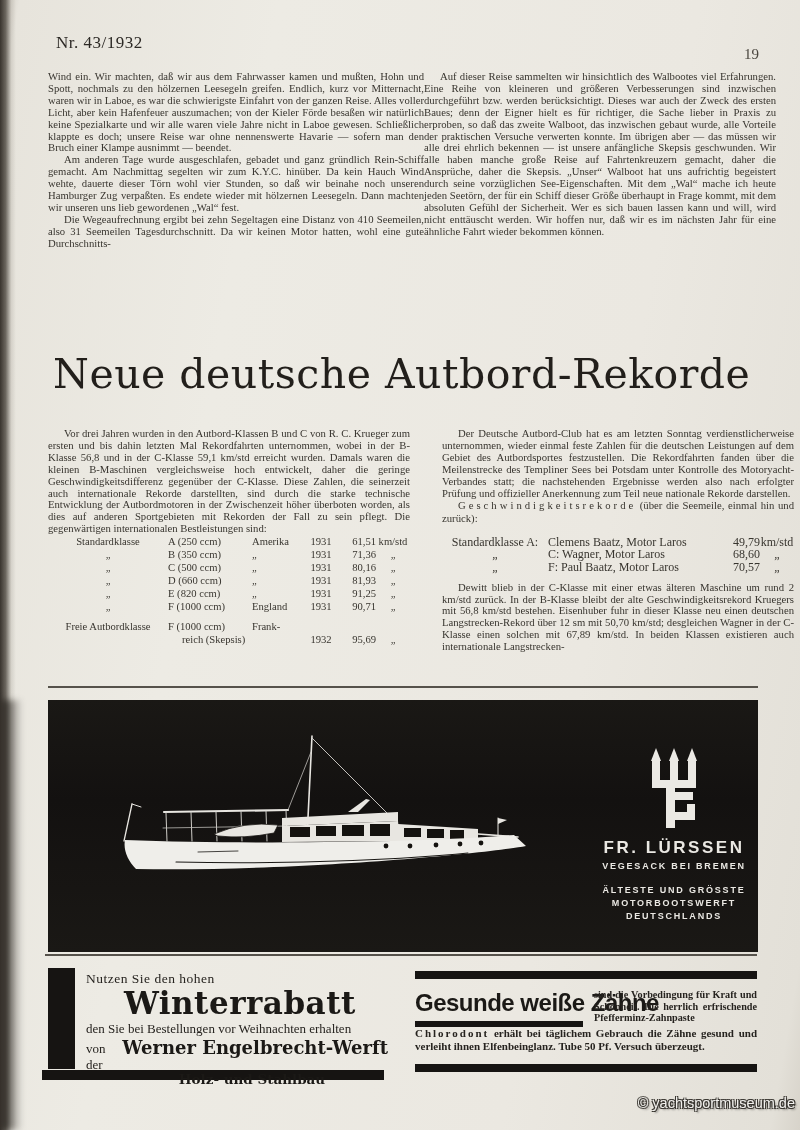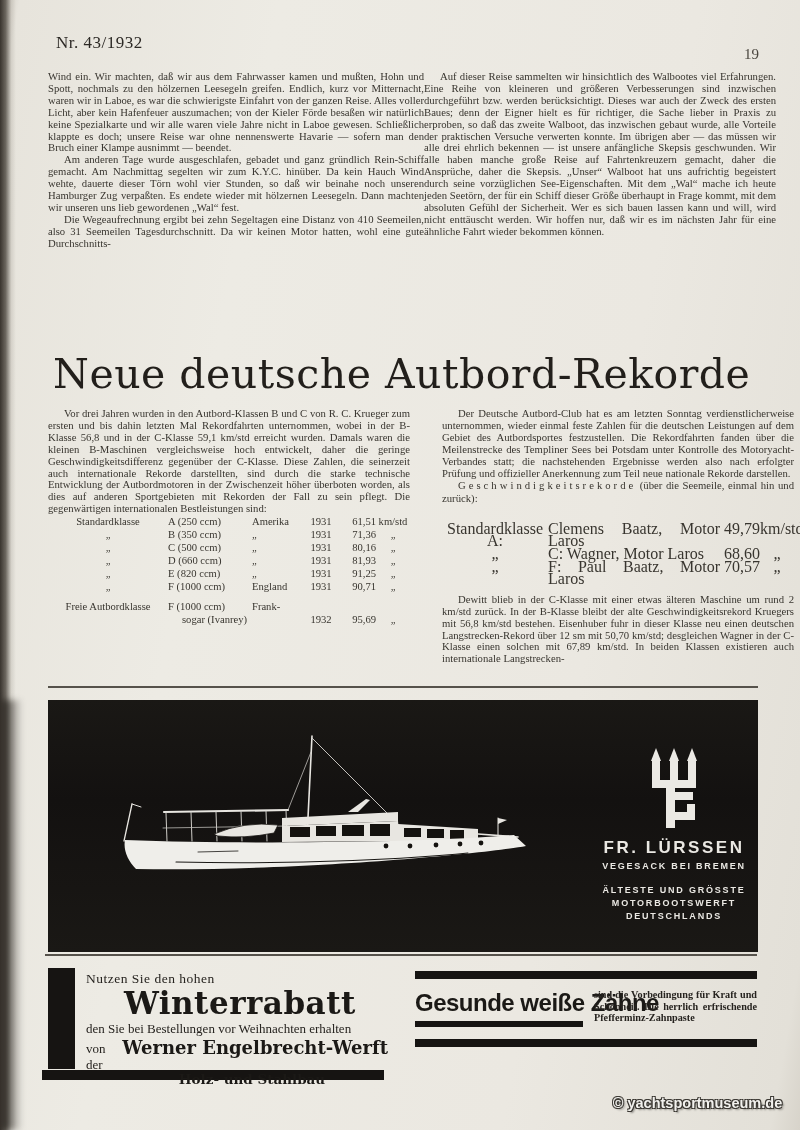--- a/index.html
+++ b/index.html
@@ -6,40 +6,40 @@
   .page{position:relative;width:800px;height:1130px;overflow:hidden;
     background:linear-gradient(100deg,#cfcac1 0%,#e7e4dc 2%,#edebe4 28%,#ebe8e1 70%,#e3e0d8 97%,#d7d3ca 100%);
     font-family:"Liberation Serif",serif;color:#34312c;}
   .edge-left{position:absolute;left:0;top:0;width:16px;height:100%;
     background:linear-gradient(to right,#39342e 0%,#6b665e 35%,rgba(150,145,135,.25) 70%,transparent 100%);}
   .edge-left-bottom{position:absolute;left:0;bottom:0;width:22px;height:430px;
     background:linear-gradient(to right,#2e2a25,transparent);filter:blur(3px);}
   .issue{position:absolute;left:56px;top:33px;font-size:17px;letter-spacing:.5px;color:#2c2925;}
   .pagenum{position:absolute;left:744px;top:46px;font-size:15px;color:#4a463f;}
   .cols{position:absolute;left:48px;top:71px;width:744px;display:flex;}
-  .art{position:absolute;left:48px;top:408px;width:744px;display:flex;gap:32px;}
+  .art{position:absolute;left:48px;top:428px;width:744px;display:flex;gap:32px;}
   .colL{width:376px;}
   .colR{width:352px;}
   .jtxt{text-align:justify;font-size:10.7px;line-height:11.9px;color:#38352f;}
   .jtxt p{margin:0;}
   .jtxt p.ind{text-indent:16px;}
   .headline{position:absolute;left:53px;top:350px;font-family:"DejaVu Serif",serif;font-size:41px;
     color:#221f1b;letter-spacing:.5px;white-space:nowrap;font-weight:400;}
   .rtable{font-size:10.6px;line-height:13px;color:#38352f;}
   .trow{display:grid;grid-template-columns:120px 84px 52px 34px 38px 34px;}
   .trow .c1{text-align:center;}
   .trow .c4{text-align:center;}
   .trow .c5{text-align:right;}
   .trow .c6{text-align:center;}
   .trow.gap{margin-top:7px;}
   .trow.cont .c2{padding-left:14px;}
   .speedlabel{margin:0;font-size:10.7px;line-height:12.2px;text-align:justify;color:#38352f;}
   .spaced{letter-spacing:3px;}
   .spaced2{letter-spacing:2px;font-weight:bold;}
-  .stable{margin-top:19px;margin-bottom:8px;font-size:16px;line-height:12.6px;color:#38352f;}
+  .stable{margin-top:12px;margin-bottom:8px;font-size:12px;line-height:12.6px;color:#38352f;}
   .srow{display:grid;grid-template-columns:106px 172px 40px 34px;}
   .srow .c1{text-align:center;}
   .srow .c3{text-align:right;}
   .srow .c4{text-align:center;}
   .rule{position:absolute;background:#56524b;}
   .blackblock{position:absolute;left:48px;top:700px;width:710px;height:252px;
     background:linear-gradient(180deg,#1a1815,#131110 40%,#1a1815);}
   .boat{position:absolute;left:0;top:0;}
   .luerssen{position:absolute;left:545px;top:44px;width:162px;text-align:center;
     color:#eae8e3;font-family:"Liberation Sans",sans-serif;}
@@ -66,22 +66,22 @@
   .chlorad{position:absolute;left:415px;top:971px;width:342px;}
   .c-bar{height:8px;background:#161412;}
   .c-main{display:flex;gap:9px;margin-top:10px;}
   .c-headwrap{width:170px;flex:none;}
   .c-head{font-family:"Liberation Sans",sans-serif;font-weight:bold;font-size:24px;
     letter-spacing:-.5px;color:#1b1916;white-space:nowrap;}
   .c-underbar{height:6px;background:#161412;margin-top:4px;width:168px;}
   .c-side{width:163px;font-size:10.2px;line-height:11.5px;font-weight:bold;text-align:justify;color:#26231f;}
   .c-body{font-size:11px;line-height:12.6px;font-weight:bold;text-align:justify;margin-top:0;color:#26231f;}
   .c-botbar{margin-top:12px;}
-  .watermark{position:absolute;left:600px;top:1095px;width:195px;text-align:center;
-    font-family:"Liberation Sans",sans-serif;font-weight:bold;font-size:14.5px;color:#f2f1ee;
+  .watermark{position:absolute;left:600px;top:1095px;width:195px;text-align:right;
+    font-family:"Liberation Sans",sans-serif;font-weight:normal;font-size:14.5px;color:#f2f1ee;
     text-shadow:1px 1px 0 #3a3732,-1px -1px 0 #3a3732,1px -1px 0 #3a3732,-1px 1px 0 #3a3732,2px 2px 2px rgba(0,0,0,.4);}
 </style>
 </head>
 <body>
 
 <div class="page">
   <div class="edge-left"></div>
   <div class="edge-left-bottom"></div>
 
   <div class="issue">Nr. 43/1932</div>
@@ -155,21 +155,21 @@
         <div class="trow gap">
           <span class="c1">Freie Autbordklasse</span>
             <span class="c2">F (1000 ccm)</span>
             <span class="c3">Frank-</span>
             <span class="c4"></span>
             <span class="c5"></span>
             <span class="c6"></span>
         </div>
         <div class="trow cont">
           <span class="c1"></span>
-            <span class="c2">sogar  (Ivanrey)</span>
+            <span class="c2">reich  (Skepsis)</span>
             <span class="c3"></span>
             <span class="c4">1932</span>
             <span class="c5">95,69</span>
             <span class="c6">„</span>
         </div>
       </div>
     </div>
     <div class="colR jtxt">
       <p class="ind">Der Deutsche Autbord-Club hat es am letzten Sonntag verdienstlicherweise unternommen, wieder einmal feste Zahlen für die deutschen Leistungen auf dem Gebiet des Autbordsportes festzustellen.  Die Rekordfahrten fanden über die Meilenstrecke des Templiner Sees bei Potsdam unter Kontrolle des Motoryacht-Verbandes statt; die nachstehenden Ergebnisse werden also nach erfolgter Prüfung und offizieller Anerkennung zum Teil neue nationale Rekorde darstellen.</p>
       <p class="speedlabel ind"><span class="spaced">Geschwindigkeitsrekorde</span><span> (über die Seemeile, einmal hin und zurück):</span></p>
@@ -284,17 +284,18 @@
 
   <div class="chlorad">
     <div class="c-bar"></div>
     <div class="c-main">
       <div class="c-headwrap">
         <div class="c-head">Gesunde weiße Zähne</div>
         <div class="c-underbar"></div>
       </div>
       <div class="c-side">sind die Vorbedingung für Kraft und Schönheit.  Die herrlich erfrischende Pfefferminz-Zahnpaste</div>
     </div>
+    <p class="c-body"><span class="spaced2">Chlorodont</span><span> erhält bei täglichem Gebrauch die Zähne gesund und verleiht ihnen Elfenbeinglanz.  Tube 50 Pf.  Versuch überzeugt.</span></p>
     <div class="c-bar c-botbar"></div>
   </div>
 
   <div class="watermark">© yachtsportmuseum.de</div>
 </div>
 
 </body></html>

